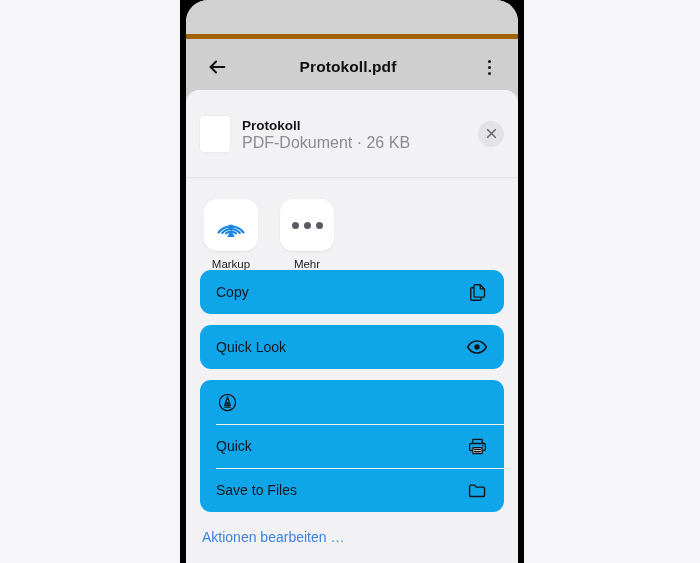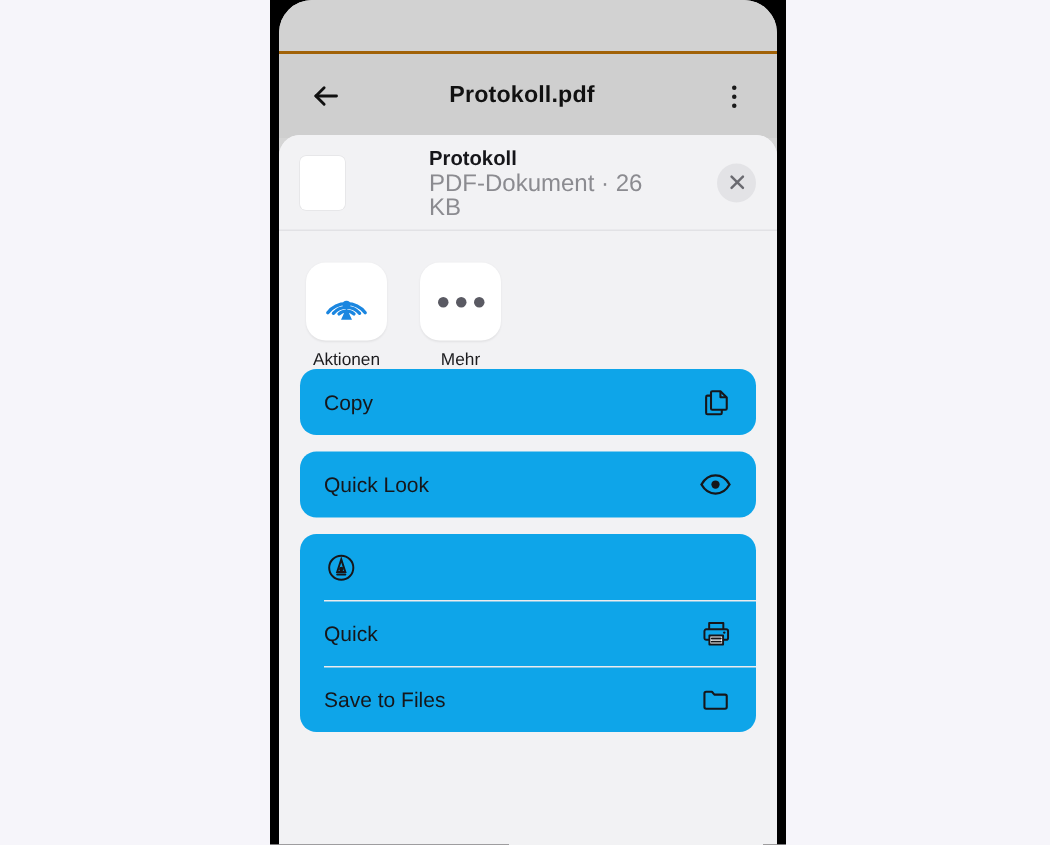--- a/index.html
+++ b/index.html
@@ -46,21 +46,21 @@
     background: #d2d2d2;
   }
 
   .nav-bar {
     position: absolute;
     left: 0;
     top: 34px;
     width: 100%;
     height: 56px;
     background: #cfcfcf;
-    border-top: 2px solid #a16207;
+    border-top: 5px solid #a16207;
     display: flex;
     align-items: center;
   }
   .nav-back {
     width: 46px;
     height: 46px;
     margin-left: 8px;
     display: flex;
     align-items: center;
     justify-content: center;
@@ -101,26 +101,25 @@
     height: 473px;
     background: #f2f2f4;
     border-radius: 14px 14px 0 0;
     overflow: hidden;
   }
 
   
   .file-header {
     position: relative;
     height: 63px;
-    padding: 0 14px;
+    padding: 12px 14px;
     display: flex;
     align-items: center;
     border-bottom: 1px solid #e2e2e5;
     background: #f2f2f4;
-    gap: 44px;
   }
   .file-thumb {
     width: 30px;
     height: 36px;
     background: #ffffff;
     border-radius: 4px;
     flex: 0 0 auto;
     box-shadow: 0 0 0 0.5px rgba(0,0,0,0.06);
   }
   .file-text {
@@ -282,21 +281,21 @@
             <svg width="40" height="40" viewBox="0 0 48 48">
               <g fill="none" stroke="#1a86e0" stroke-width="2.6" stroke-linecap="round">
                 <path d="M9 33 A19 19 0 0 1 39 33"></path>
                 <path d="M13.5 33.5 A14 14 0 0 1 34.5 33.5"></path>
                 <path d="M18 34 A9.2 9.2 0 0 1 30 34"></path>
               </g>
               <circle cx="24" cy="26.5" r="3.1" fill="#1a86e0"></circle>
               <path d="M24 29 L19.6 38.5 L28.4 38.5 Z" fill="#1a86e0"></path>
             </svg>
           </div>
-          <div class="app-label">Aktionen</div>
+          <div class="app-label">Markup</div>
         </div>
 
         <div class="app-item">
           <div class="app-tile">
             <span class="dots-icon">
               <i></i>
                 <i></i>
                 <i></i>
             </span>
           </div>
@@ -360,16 +359,17 @@
           <span class="row-label">Save to Files</span>
           <span class="row-icon">
             <svg width="21" height="21" viewBox="0 0 24 24" fill="none" stroke="#16161a" stroke-width="1.6" stroke-linejoin="round">
               <path d="M3 7.2 a1.3 1.3 0 0 1 1.3 -1.3 h4.4 l1.9 2.2 h8.1 a1.3 1.3 0 0 1 1.3 1.3 v8.2 a1.3 1.3 0 0 1 -1.3 1.3 H4.3 A1.3 1.3 0 0 1 3 17.6 z"></path>
             </svg>
           </span>
         </div>
 
       </div>
 
+      <div class="edit-link">Aktionen bearbeiten …</div>
 
     </div>
   </div>
 </div>
 
 </body></html>

